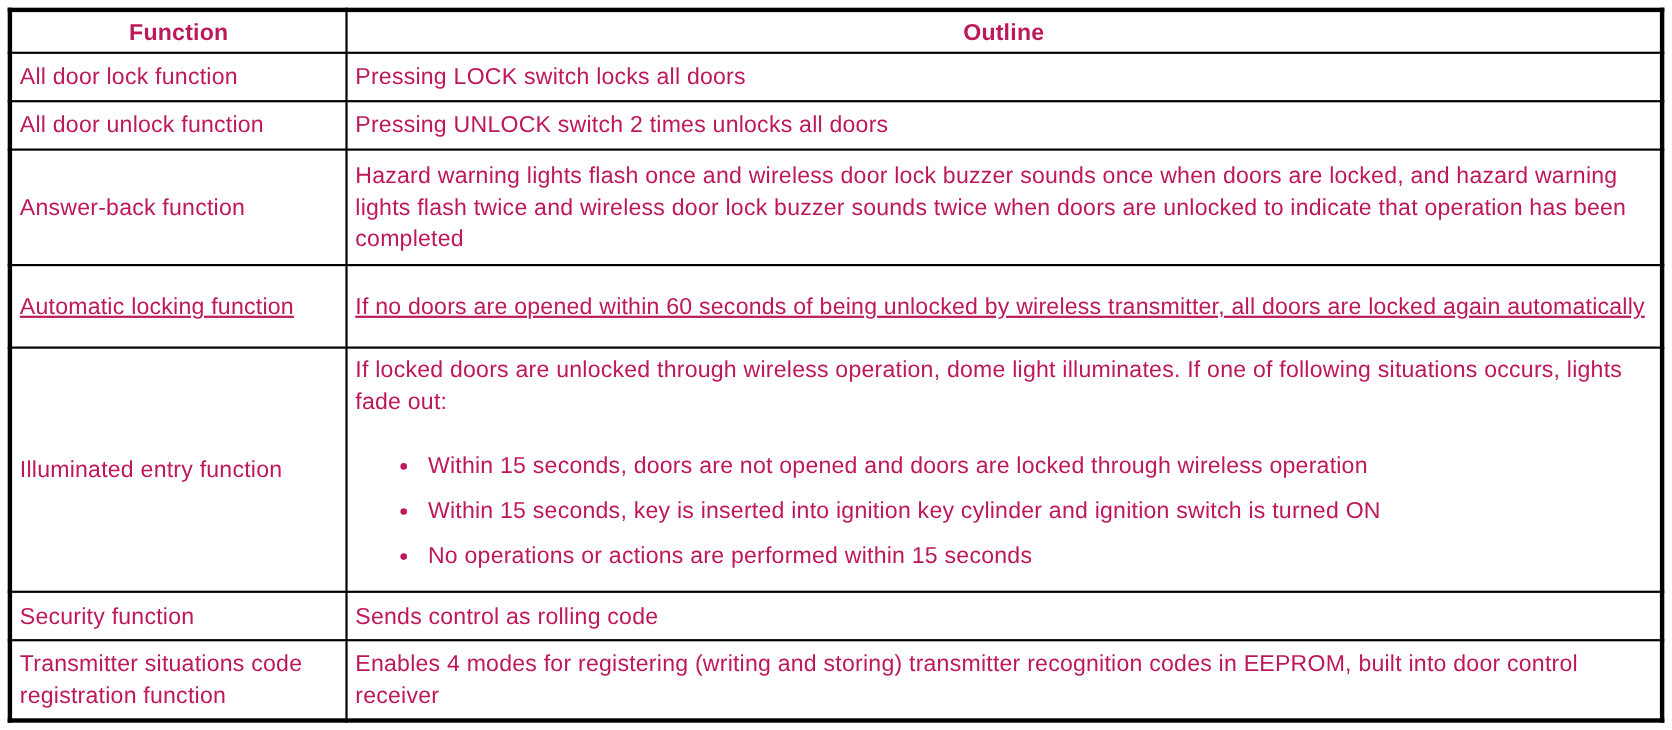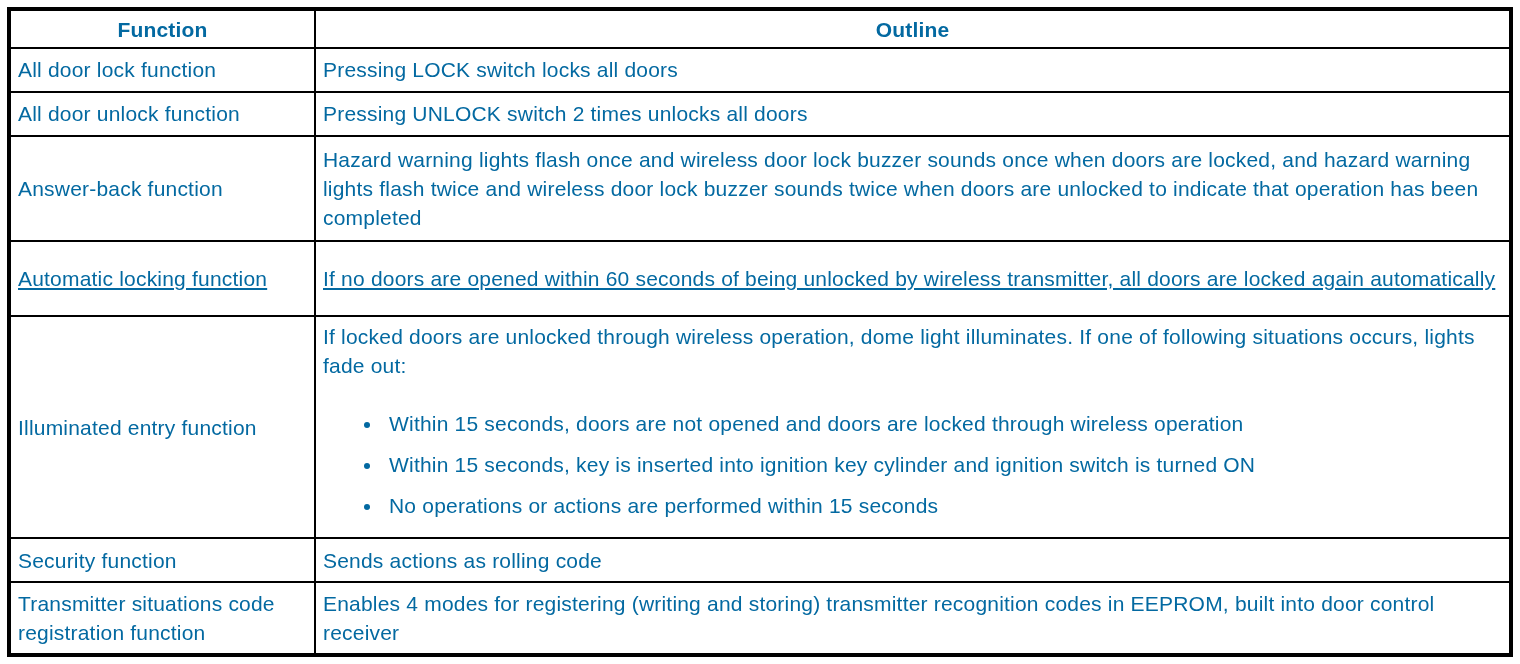--- a/index.html
+++ b/index.html
@@ -8,21 +8,21 @@
     background: #ffffff;
     width: 1520px;
     height: 664px;
     overflow: hidden;
   }
   .page {
     position: relative;
     width: 1308px;
     height: 664px;
     font-family: "Liberation Sans", "DejaVu Sans", sans-serif;
-    color: #0369a1;
+    color: #be185d;
   }
   table.func-table {
     position: absolute;
     left: 7px;
     top: 7px;
     width: 1506px;
     height: 650px;
     border-collapse: collapse;
     table-layout: fixed;
     border: 4px solid #000000;
@@ -95,21 +95,21 @@
           <p>If locked doors are unlocked through wireless operation, dome light illuminates. If one of following situations occurs, lights fade out:</p>
           <ul class="bullet-list">
             <li>Within 15 seconds, doors are not opened and doors are locked through wireless operation</li>
             <li>Within 15 seconds, key is inserted into ignition key cylinder and ignition switch is turned ON</li>
             <li>No operations or actions are performed within 15 seconds</li>
           </ul>
         </td>
       </tr>
       <tr style="height:43px;">
         <td>Security function</td>
-        <td class="outline-cell">Sends actions as rolling code</td>
+        <td class="outline-cell">Sends control as rolling code</td>
       </tr>
       <tr style="height:71px;">
         <td>Transmitter situations code registration function</td>
         <td class="outline-cell">Enables 4 modes for registering (writing and storing) transmitter recognition codes in EEPROM, built into door control receiver</td>
       </tr>
     </tbody>
   </table>
 </div>
 
 </body></html>

